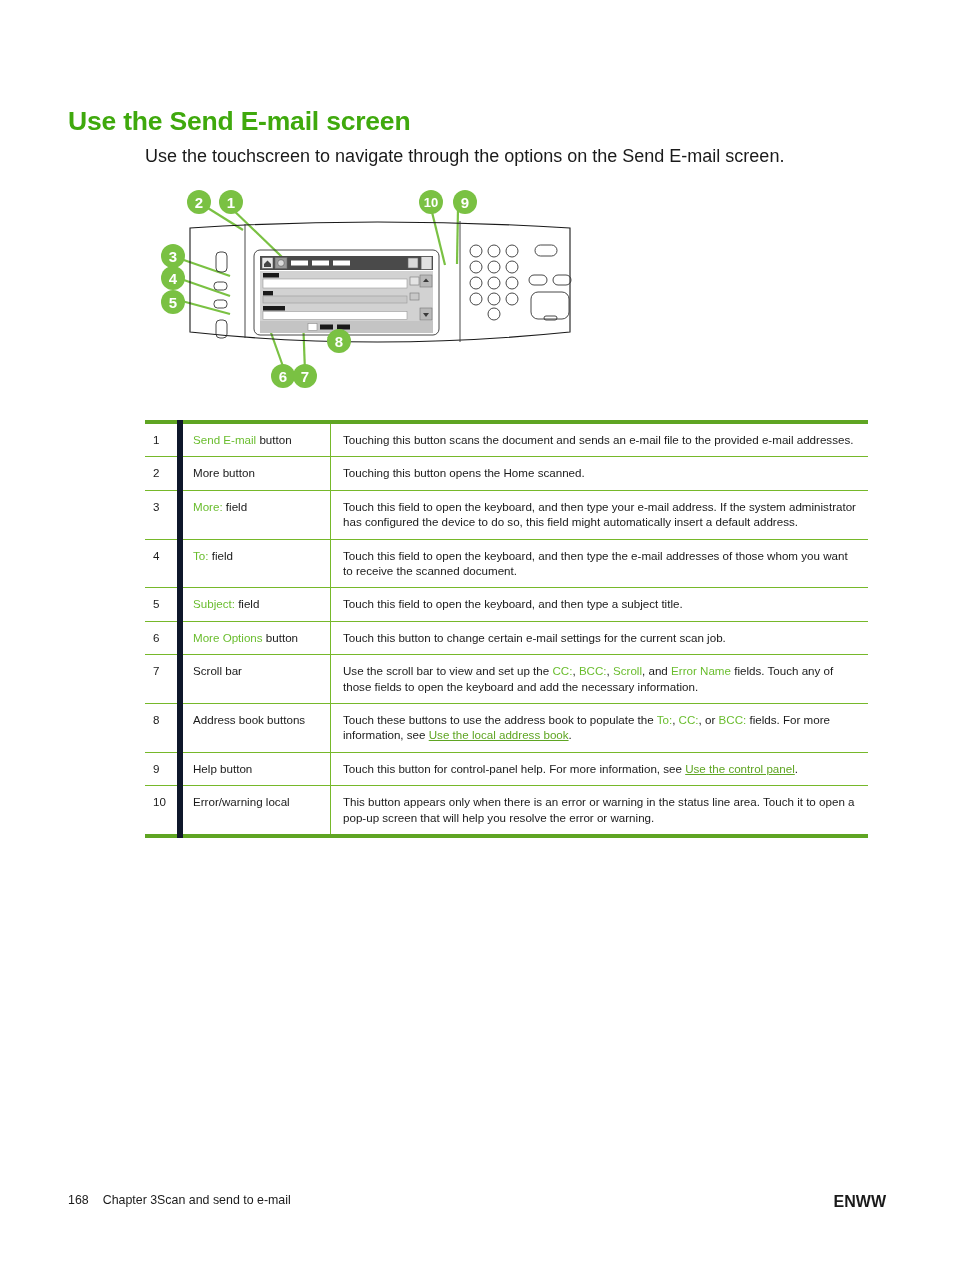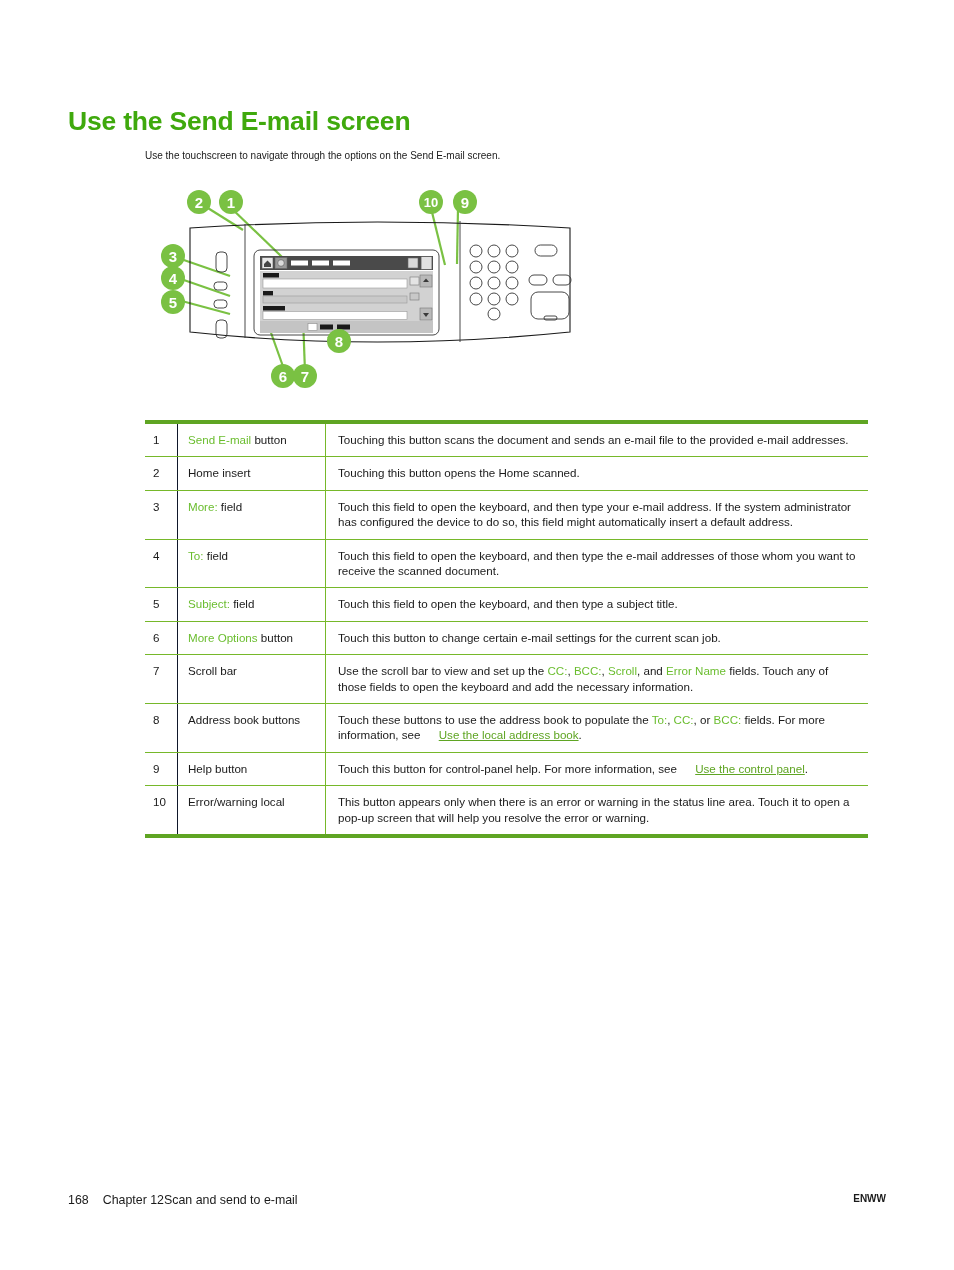--- a/index.html
+++ b/index.html
@@ -30,22 +30,22 @@
     top: 88px;
     font-size: 26.5px;
     font-weight: bold;
     color: #3FA90D;
     letter-spacing: -0.2px;
     white-space: nowrap;
   }
   .intro {
     position: absolute;
     left: 145px;
-    top: 140px;
-    font-size: 10px;
+    top: 128px;
+    font-size: 18px;
     color: #1a1a1a;
     white-space: nowrap;
   }
 
   
   .figure {
     position: absolute;
     left: 150px;
     top: 180px;
     width: 450px;
@@ -74,49 +74,48 @@
   .ref-table tr:last-child td { border-bottom: none; }
   .col-num {
     width: 20px;
     text-align: left;
     padding-left: 8px !important;
     padding-right: 4px !important;
     white-space: nowrap;
   }
   .col-name {
     width: 128px;
-    border-left: 1px solid #0f172a;
+    border-left: 6px solid #0f172a;
     border-right: 1px solid #76B82A;
     padding-left: 10px !important;
   }
   .col-desc {
     padding-left: 12px !important;
   }
   .g { color: #6ABD2E; }
   .lnk {
     color: #5FA523;
-    margin-left: 15px;
   }
 
   
   .footer-left {
     position: absolute;
     left: 68px;
     top: 1193px;
     font-size: 12.4px;
     color: #1a1a1a;
     white-space: nowrap;
   }
   .footer-left .chapno { margin-left: 14px; }
   .footer-left .chaptitle { }
   .footer-right {
     position: absolute;
     right: 68px;
     top: 1193px;
-    font-size: 10px;
+    font-size: 16px;
     font-weight: bold;
     color: #1a1a1a;
     white-space: nowrap;
   }
 </style>
 </head>
 <body>
 
 <div class="page">
 
@@ -277,21 +276,21 @@
 
   <table class="ref-table">
     <tbody>
         <tr>
           <td class="col-num">1</td>
           <td class="col-name"><span class="g">Send E-mail</span> button</td>
           <td class="col-desc">Touching this button scans the document and sends an e-mail file to the provided e-mail addresses.</td>
         </tr>
         <tr>
           <td class="col-num">2</td>
-          <td class="col-name">Home insert</td>
+          <td class="col-name">More button</td>
           <td class="col-desc">Touching this button opens the Home scanned.</td>
         </tr>
         <tr>
           <td class="col-num">3</td>
           <td class="col-name"><span class="g">More:</span> field</td>
           <td class="col-desc">Touch this field to open the keyboard, and then type your e-mail address. If the system administrator has configured the device to do so, this field might automatically insert a default address.</td>
         </tr>
         <tr>
           <td class="col-num">4</td>
           <td class="col-name"><span class="g">To:</span> field</td>
@@ -324,17 +323,17 @@
         </tr>
         <tr>
           <td class="col-num">10</td>
           <td class="col-name">Error/warning local</td>
           <td class="col-desc">This button appears only when there is an error or warning in the status line area. Touch it to open a pop-up screen that will help you resolve the error or warning.</td>
         </tr>
       </tbody>
   </table>
 
   <div class="footer-left">
-    <span>168</span><span class="chapno">Chapter 12</span><span class="chaptitle">Scan and send to e-mail</span>
+    <span>168</span><span class="chapno">Chapter 3</span><span class="chaptitle">Scan and send to e-mail</span>
   </div>
   <div class="footer-right">ENWW</div>
 
 </div>
 
 </body></html>

